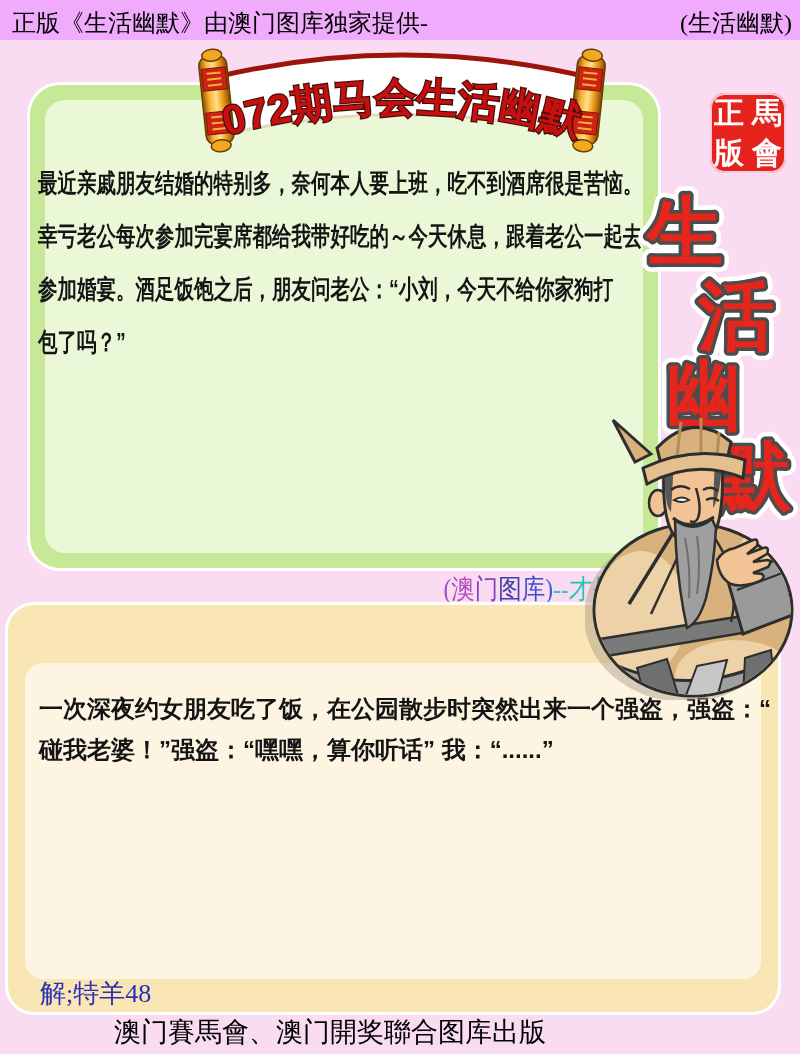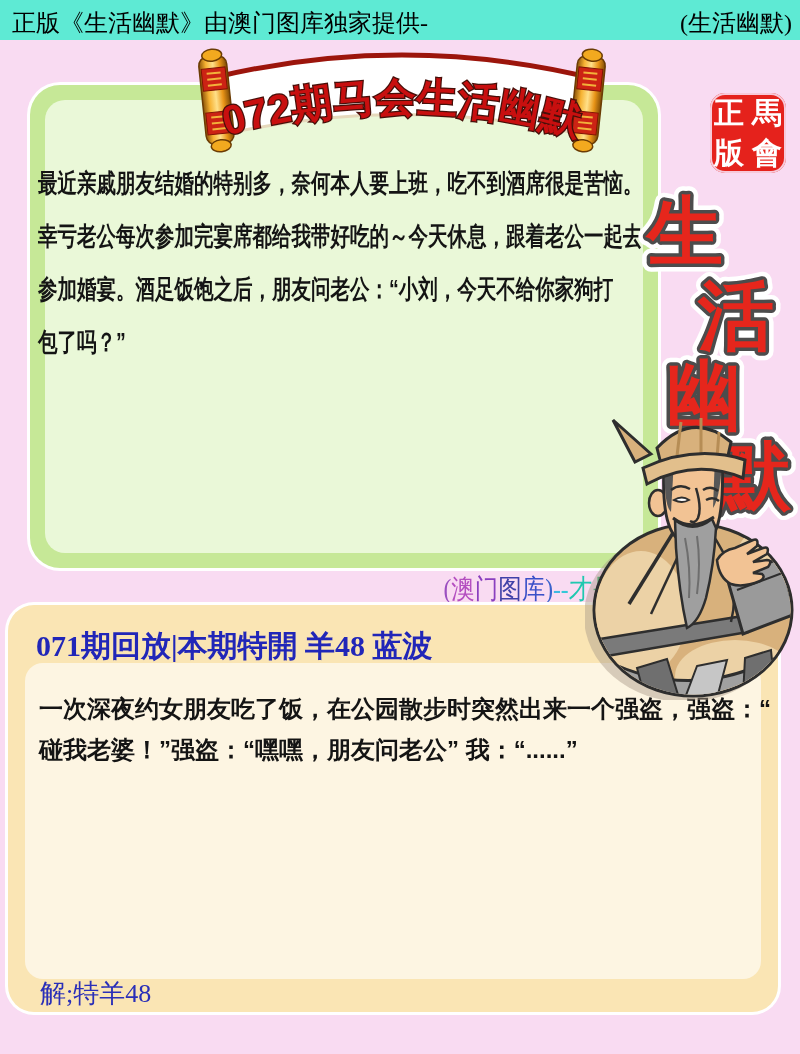--- a/index.html
+++ b/index.html
@@ -3,21 +3,21 @@
 <meta charset="utf-8">
 <style>
   html,body { margin:0; padding:0; background:#888; }
   .canvas {
     position:relative; width:800px; height:1054px; overflow:hidden;
     background:#f9dbf2;
     font-family:"Liberation Sans", sans-serif;
   }
   
   .top-bar {
-    position:absolute; left:0; top:0; width:800px; height:40px; background:#5eead4;
+    position:absolute; left:0; top:0; width:800px; height:40px; background:#f0abfc;
   }
   .top-bar .left {
     position:absolute; left:12px; top:7px; font:24px "Liberation Serif", serif; color:#000;
     white-space:nowrap;
   }
   .top-bar .right {
     position:absolute; right:8px; top:7px; font:24px "Liberation Serif", serif; color:#000;
     white-space:nowrap;
   }
   .bottom-bar-text {
@@ -179,24 +179,23 @@
     </svg>
   </div>
 
   <div class="auth-line">
     <span class="row"><span style="color: rgb(155, 79, 192);">(</span><span style="color: rgb(180, 79, 192);">澳</span><span style="color: rgb(138, 63, 191);">门</span><span style="color: rgb(64, 64, 168);">图</span><span style="color: rgb(58, 80, 200);">库</span><span style="color: rgb(58, 98, 204);">)</span><span style="color: rgb(63, 184, 224);">-</span><span style="color: rgb(53, 200, 216);">-</span><span style="color: rgb(32, 200, 176);">才</span><span style="color: rgb(46, 176, 106);">是</span><span style="color: rgb(58, 166, 58);">正</span><span style="color: rgb(122, 160, 46);">版</span><span style="color: rgb(160, 64, 40);">马</span><span style="color: rgb(204, 42, 26);">会</span><span style="color: rgb(176, 50, 38);">图</span><span style="color: rgb(58, 80, 200);">库</span></span>
   </div>
 
   <div class="cream-box">
     <div class="inner"></div>
   </div>
-  <div class="replay-title">071期回放|本期特開 羊48 蓝波</div>
   <div class="bottom-joke">
     <div class="line">一次深夜约女朋友吃了饭，在公园散步时突然出来一个强盗，强盗：“</div>
-    <div class="line">碰我老婆！”强盗：“嘿嘿，朋友问老公” 我：“......”</div>
+    <div class="line">碰我老婆！”强盗：“嘿嘿，算你听话” 我：“......”</div>
   </div>
   <div class="answer-text">解;特羊48</div>
 
   <svg class="cartoon" viewBox="0 0 215 292">
     <g>
       <ellipse cx="100" cy="208" rx="101" ry="86" fill="#a89a88" opacity="0.45"></ellipse>
       <ellipse cx="108" cy="202" rx="99" ry="86" fill="#d8b17c" stroke="#2e2e2e" stroke-width="3"></ellipse>
       <clipPath id="bodyClip">
           <ellipse cx="108" cy="202" rx="97.5" ry="84.5"></ellipse>
         </clipPath>
@@ -234,14 +233,15 @@
       <path d="M 66,46 L 28,12 L 50,54 Z" fill="#d8b17c" stroke="#2e2e2e" stroke-width="3"></path>
       <path d="M 72,40 Q 108,2 146,34 L 142,52 L 76,56 Z" fill="#d8b17c" stroke="#2e2e2e" stroke-width="3"></path>
       <path d="M 96,14 L 92,48 M 116,10 L 116,48 M 134,24 L 132,50" stroke="#b68d55" stroke-width="3" fill="none"></path>
       <path d="M 58,60 Q 110,36 160,52 L 158,70 Q 110,50 62,76 Z" fill="#e2bf8c" stroke="#2e2e2e" stroke-width="3"></path>
     </g>
     <g>
       <path d="M 132,152 Q 138,142 150,140 L 168,132 Q 174,130 172,138 L 162,146 L 178,140 Q 185,138 182,146 L 168,154 L 182,152 Q 188,152 183,159 L 168,165 L 177,166 Q 181,169 175,173 Q 158,180 146,176 Q 134,170 132,152 Z" fill="#f2c394" stroke="#2e2e2e" stroke-width="2.5"></path>
     </g>
   </svg>
 
+  <div class="bottom-bar-text">澳门賽馬會、澳门開奖聯合图库出版</div>
 
 </div>
 
 </body></html>

